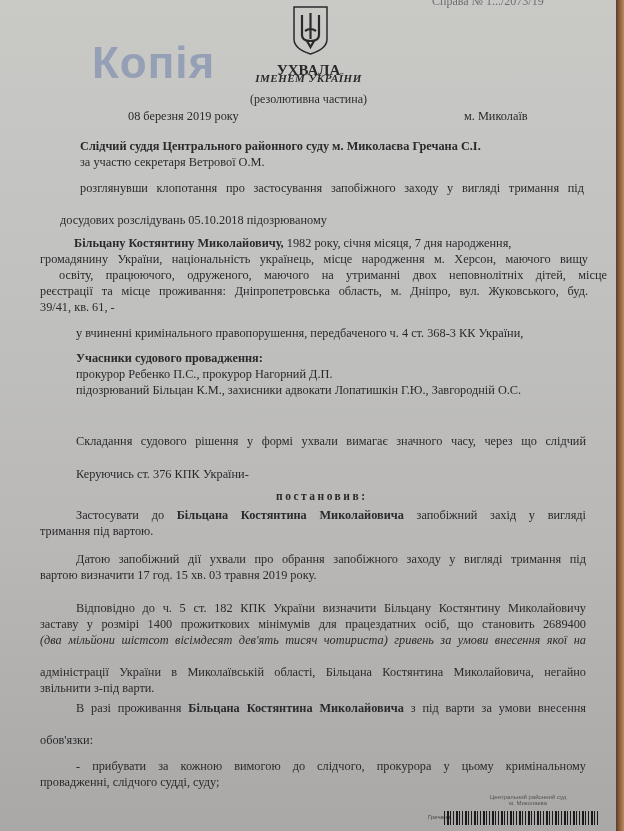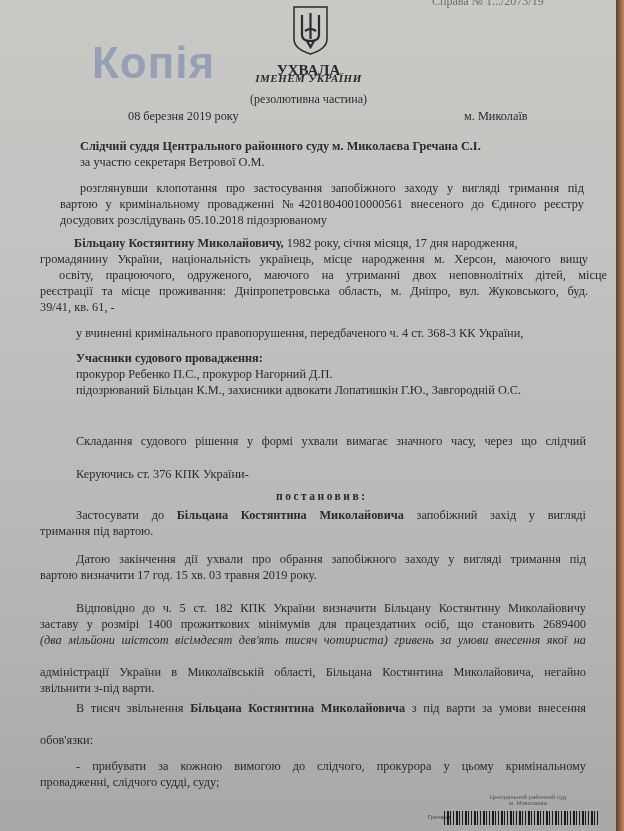--- a/index.html
+++ b/index.html
@@ -61,53 +61,52 @@
   <div class="title t2">ІМЕНЕМ УКРАЇНИ</div>
   <div class="title t3">(резолютивна частина)</div>
 
   <div class="line" style="left:80px; top:108px;margin-left:48px;">08 березня 2019 року</div>
   <div class="line" style="left:464px; top:108px;font-family:Liberation Serif, serif;">м. Миколаїв</div>
 
   <div class="line" style="left:80px; top:138px; font-weight:bold;">Слідчий суддя Центрального районного суду м. Миколаєва Гречана С.І.</div>
   <div class="line" style="left:80px; top:154px;">за участю секретаря Ветрової О.М.</div>
 
   <div class="line just" style="left:80px; top:180px; width:504px;">розглянувши клопотання про застосування запобіжного заходу у вигляді тримання під</div>
-  <div class="line just" style="left:60px; top:196px; width:524px;">вартою у кримінальному провадженні №42018040010000561 внесеного до Єдиного реєстру</div>
   <div class="line" style="left:60px; top:212px;">досудових розслідувань 05.10.2018 підозрюваному</div>
 
-  <div class="line" style="left:74px; top:235px;"><b>Більцану Костянтину Миколайовичу,</b><span> 1982 року, січня місяця, 17 дня народження,</span></div>
+  <div class="line" style="left:74px; top:235px;"><b>Більцану Костянтину Миколайовичу,</b><span> 1982 року, січня місяця, 7 дня народження,</span></div>
   <div class="line just" style="left:40px; top:251px; width:548px;">громадянину України, національність українець, місце народження м. Херсон, маючого вищу</div>
   <div class="line just" style="left:40px; top:267px; width:548px;margin-left:19px;">освіту, працюючого, одруженого, маючого на утриманні двох неповнолітніх дітей, місце</div>
   <div class="line just" style="left:40px; top:283px; width:548px;">реєстрації та місце проживання: Дніпропетровська область, м. Дніпро, вул. Жуковського, буд.</div>
   <div class="line" style="left:40px; top:299px;">39/41, кв. 61, -</div>
 
   <div class="line" style="left:76px; top:325px;">у вчиненні кримінального правопорушення, передбаченого ч. 4 ст. 368-3 КК України,</div>
 
   <div class="line" style="left:76px; top:350px; font-weight:bold;">Учасники судового провадження:</div>
   <div class="line" style="left:76px; top:366px;">прокурор Ребенко П.С., прокурор Нагорний Д.П.</div>
   <div class="line" style="left:76px; top:382px;">підозрюваний Більцан К.М., захисники адвокати Лопатишкін Г.Ю., Завгородній О.С.</div>
 
   <div class="line just" style="left:76px; top:433px; width:510px;">Складання судового рішення у формі ухвали вимагає значного часу, через що слідчий</div>
   <div class="line" style="left:76px; top:466px;">Керуючись ст. 376 КПК України-</div>
 
   <div class="line spaced" style="left:276px; top:488px;">постановив:</div>
 
   <div class="line just" style="left:76px; top:507px; width:510px;"><span>Застосувати до </span><b>Більцана Костянтина Миколайовича</b><span> запобіжний захід у вигляді</span></div>
   <div class="line" style="left:40px; top:523px;">тримання під вартою.</div>
 
-  <div class="line just" style="left:76px; top:551px; width:510px;">Датою закінчення дії ухвали про обрання запобіжного заходу у вигляді тримання під</div>
+  <div class="line just" style="left:76px; top:551px; width:510px;">Датою запобіжний дії ухвали про обрання запобіжного заходу у вигляді тримання під</div>
   <div class="line" style="left:40px; top:567px;">вартою визначити 17 год. 15 хв. 03 травня 2019 року.</div>
 
   <div class="line just" style="left:76px; top:600px; width:510px;">Відповідно до ч. 5 ст. 182 КПК України визначити Більцану Костянтину Миколайовичу</div>
   <div class="line just" style="left:40px; top:616px; width:546px;">заставу у розмірі 1400 прожиткових мінімумів для працездатних осіб, що становить 2689400</div>
   <div class="line just" style="left:40px; top:632px; width:546px;font-style:italic;">(два мільйони шістсот вісімдесят дев'ять тисяч чотириста) гривень за умови внесення якої на</div>
   <div class="line just" style="left:40px; top:664px; width:546px;">адміністрації України в Миколаївській області, Більцана Костянтина Миколайовича, негайно</div>
   <div class="line" style="left:40px; top:680px;">звільнити з-під варти.</div>
 
-  <div class="line just" style="left:76px; top:700px; width:510px;"><span>В тисяч звільнення </span><b>Більцана Костянтина Миколайовича</b><span> з під варти за умови внесення</span></div>
+  <div class="line just" style="left:76px; top:700px; width:510px;"><span>В разі проживання </span><b>Більцана Костянтина Миколайовича</b><span> з під варти за умови внесення</span></div>
   <div class="line" style="left:40px; top:732px;">обов'язки:</div>
 
   <div class="line just" style="left:76px; top:758px; width:510px;">- прибувати за кожною вимогою до слідчого, прокурора у цьому кримінальному</div>
   <div class="line" style="left:40px; top:774px;">провадженні, слідчого судді,  суду;</div>
 
   <div class="barcode-block">
     <div class="bc-text" style="padding-left:30px;">Центральний районний суд</div>
     <div class="bc-text" style="padding-left:30px;">м. Миколаєва</div>
     <div class="bc-name">Гречана</div>
     <div class="bc-bars"></div>

